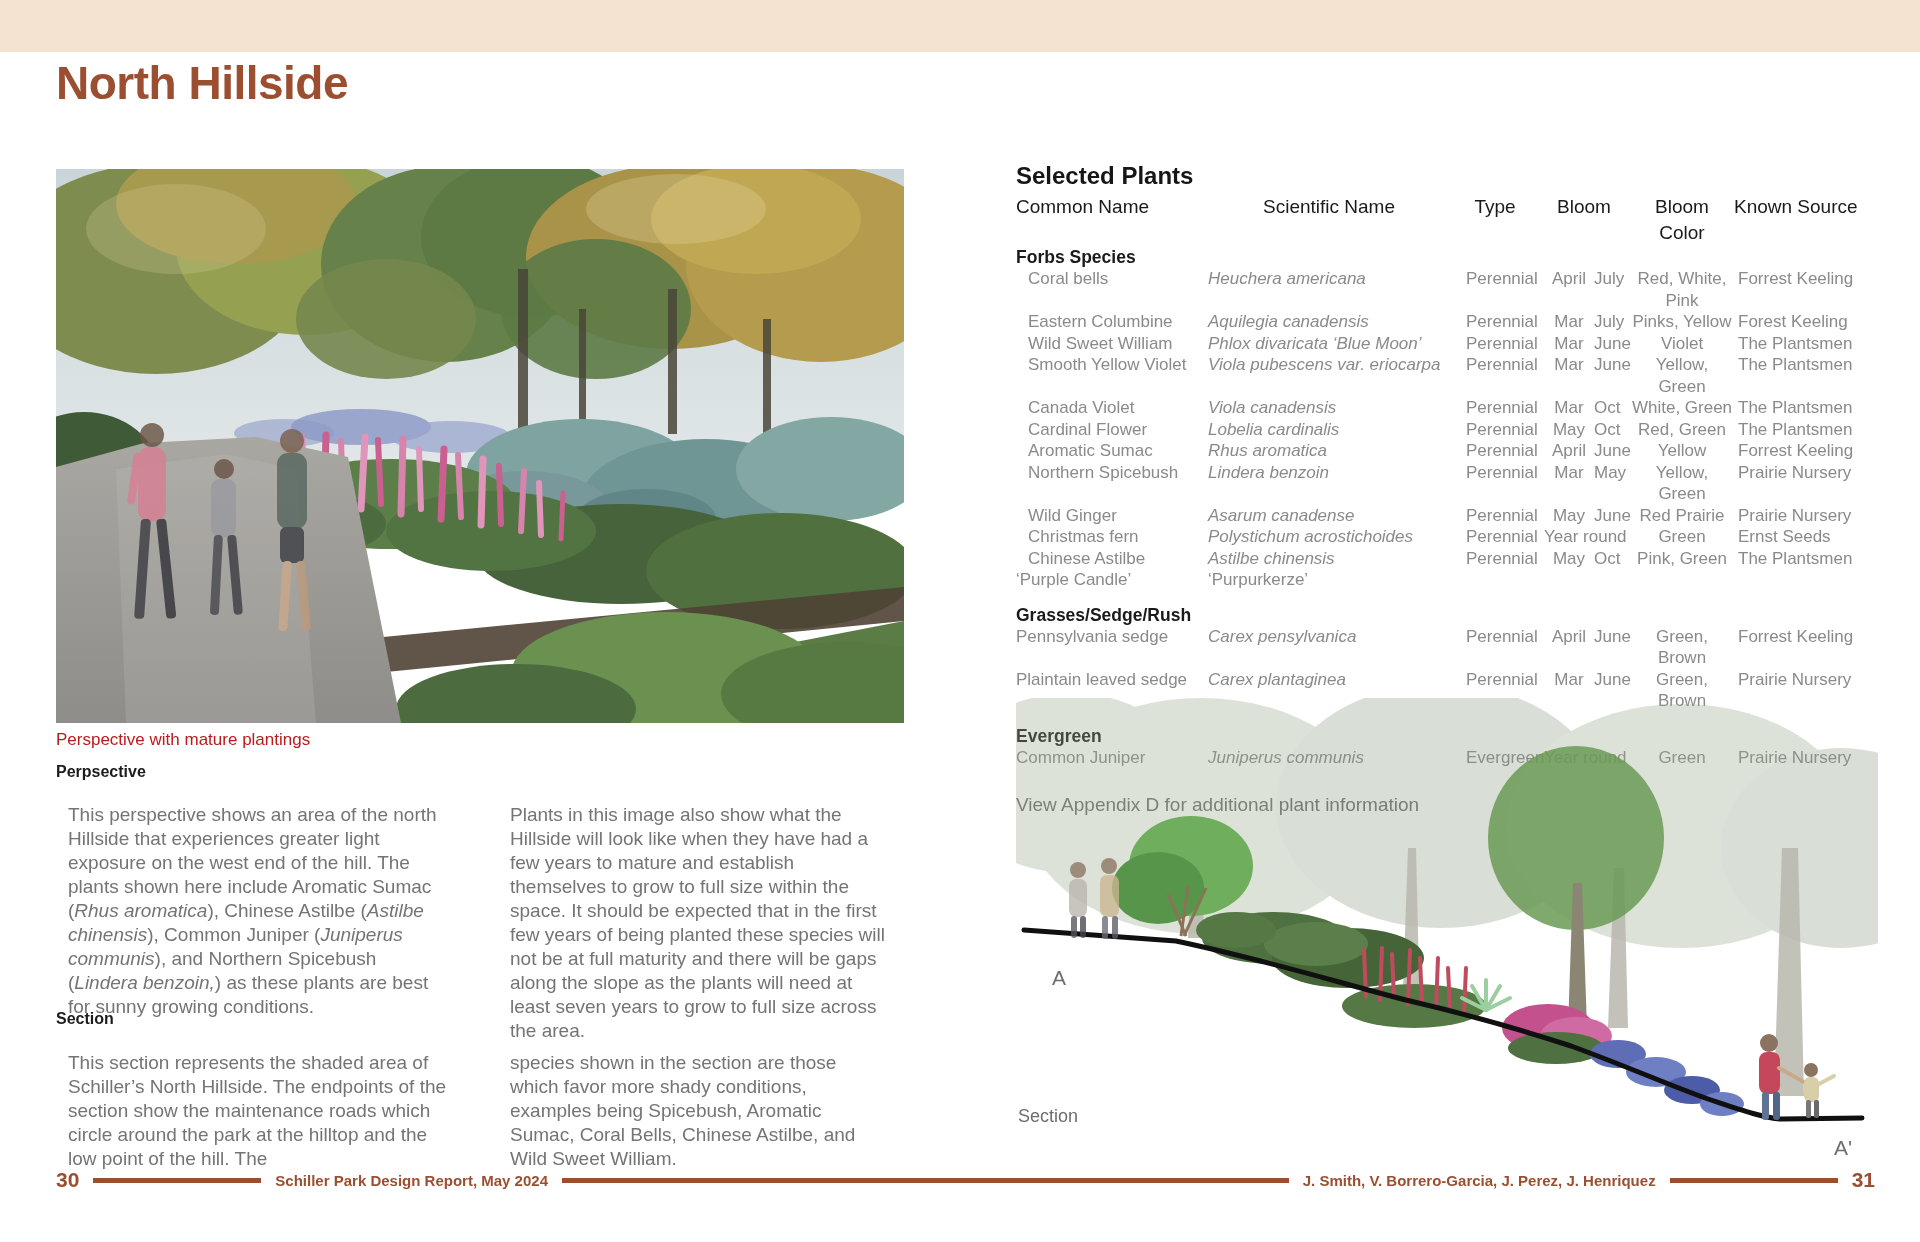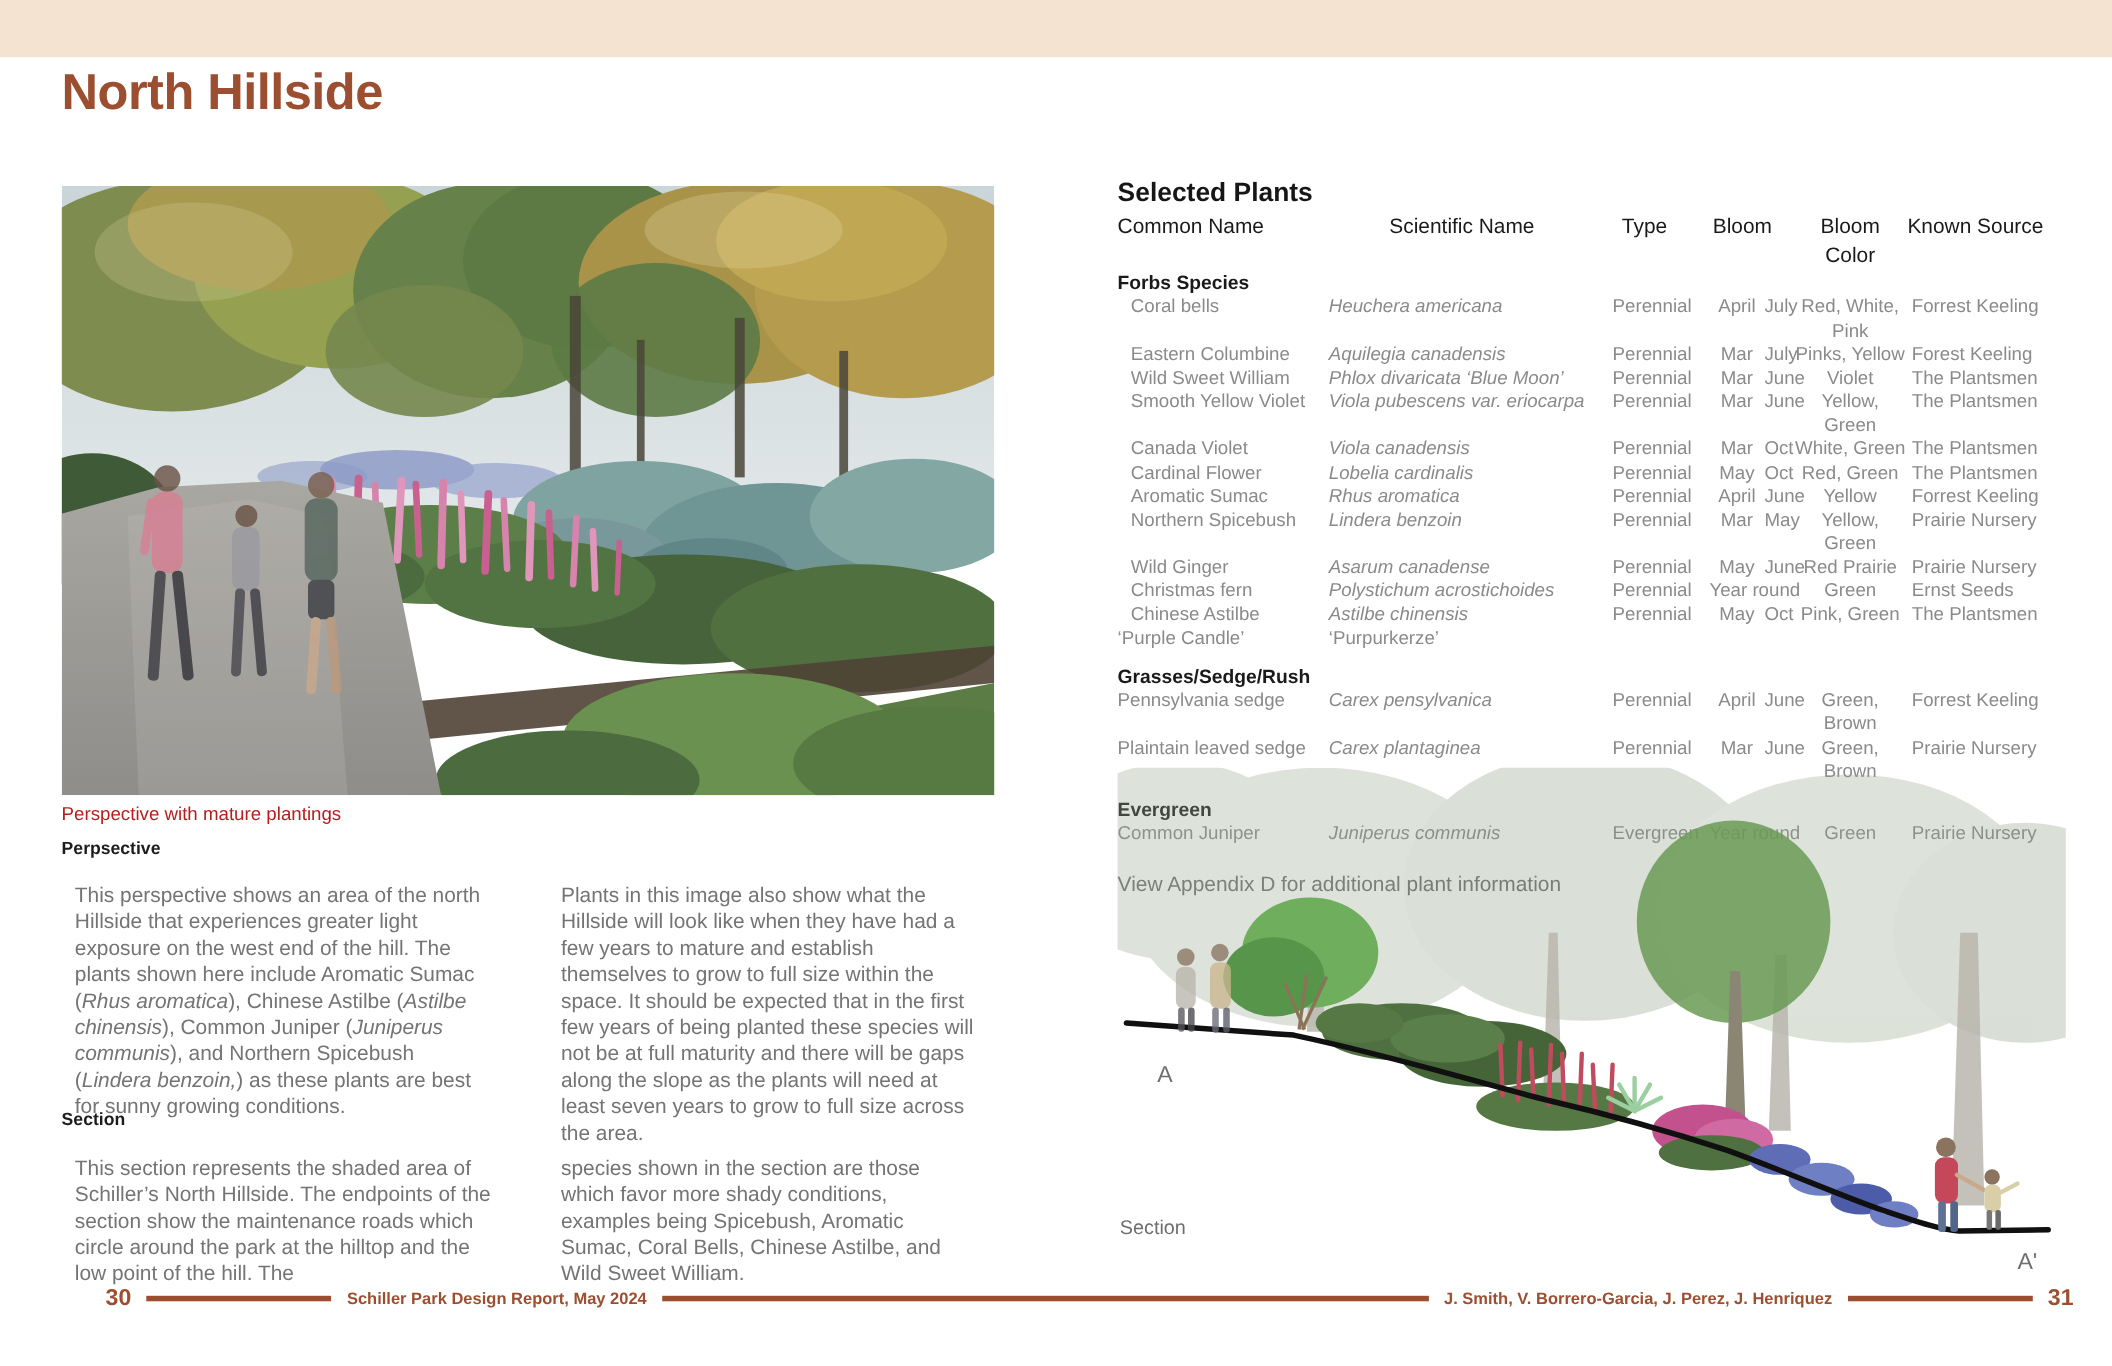--- a/index.html
+++ b/index.html
@@ -26,33 +26,33 @@
   .trow{display:grid;grid-template-columns:190px 246px 86px 92px 104px 1fr;align-items:baseline;
         font-size:17px;line-height:21.5px;color:#8a8a8a;}
   .thead{font-size:19px;line-height:26px;color:#1a1a1a;font-weight:400;}
   .trow .c1,.trow .c2,.trow .c3,.trow .c4{text-align:center;}
   .trow .c0,.trow .c5{text-align:left;}
   .trow:not(.thead) .c1{font-style:italic;text-align:left;padding-left:2px;}
   .trow:not(.thead) .c1.up{font-style:normal;}
   .trow:not(.thead) .c2{text-align:left;padding-left:14px;}
   .trow:not(.thead) .c5{padding-left:4px;}
   .c0.ind{padding-left:12px;}
-  .bloom{display:flex;text-align:left;padding-left:16px;}
+  .bloom{display:flex;text-align:left;padding-left:6px;}
   .bloom .b1{min-width:50px;white-space:nowrap;}
   .tlabel{font-size:17.5px;font-weight:600;color:#1a1a1a;line-height:22px;margin-top:13px;}
   .tlabel.first{margin-top:0;}
   .note{font-size:19px;color:#6f6f6f;margin-top:26px;}
   
   .drawing{left:1016px;top:698px;width:862px;height:470px;}
   .d-label{position:absolute;color:#6e6e6e;}
   .d-a{left:36px;top:268px;font-size:21px;}
   .d-aprime{left:818px;top:438px;font-size:21px;}
   .d-cap{left:2px;top:408px;font-size:18px;}
   
-  .footer{left:56px;right:35px;top:1168px;display:flex;align-items:center;gap:14px;color:#9C4F30;margin-left:40px;}
+  .footer{left:56px;right:45px;top:1168px;display:flex;align-items:center;gap:14px;color:#9C4F30;}
   .pgnum{font-size:21px;font-weight:bold;}
   .ftext{font-size:15px;font-weight:bold;white-space:nowrap;}
   .frule{height:5px;background:#9C4F30;}
   .r-short{flex:0 0 168px;}
   .r-long{flex:1;}
 </style>
 </head>
 <body>
 
 <div class="abs topbar"></div>

